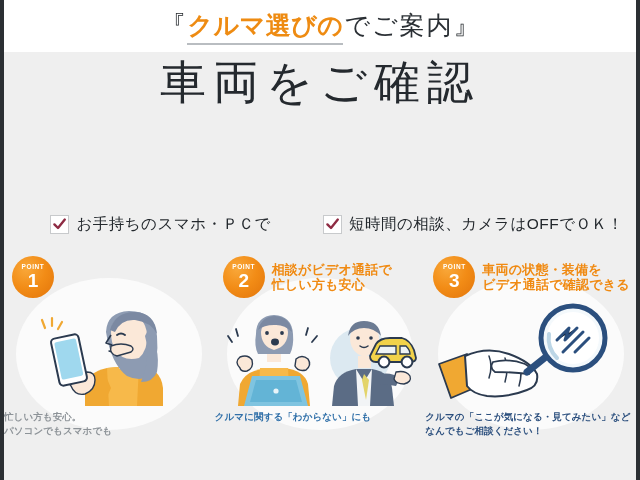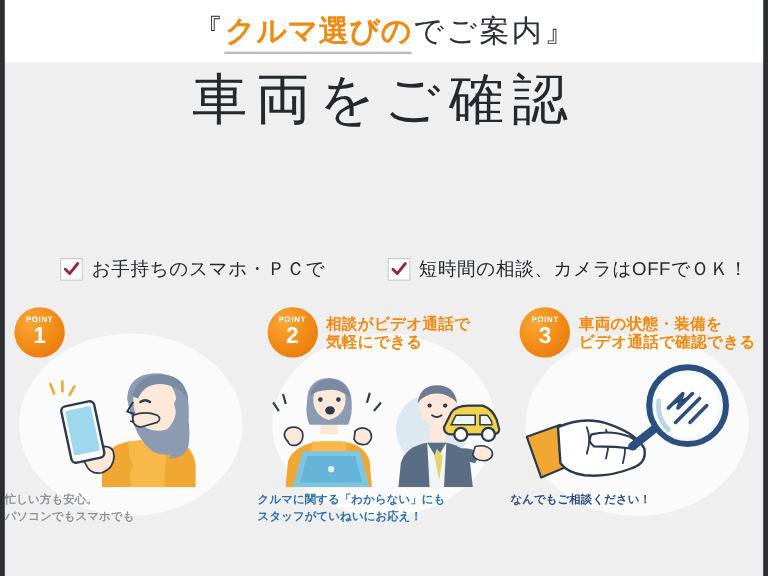--- a/index.html
+++ b/index.html
@@ -304,21 +304,21 @@
     <div class="panel">
       <div class="panel-blob"></div>
 
       <div class="panel-head">
         <div class="badge">
           <span class="badge-word">POINT</span>
           <span class="badge-num">2</span>
         </div>
         <div class="panel-title">
           <div>相談がビデオ通話で</div>
-          <div>気軽にできる</div>
+          <div>忙しい方も安心</div>
         </div>
       </div>
 
       <div class="panel-art">
         <svg width="200" height="104" viewBox="0 0 200 104" aria-hidden="true">
 
           <path d="M18 104 L20 82 Q26 68 48 66 L64 66 Q84 68 88 82 L90 104 Z" fill="#f0a832"></path>
           <path d="M40 66 L68 66 L70 104 L38 104 Z" fill="#f7b94a"></path>
 
           <rect x="47" y="48" width="14" height="12" fill="#fbe8d8"></rect>
@@ -371,21 +371,20 @@
           <path d="M150 54 L156 42 Q160 36 170 36 L182 36 Q190 38 194 48 L196 56 Q196 60 190 60 L156 60 Q150 60 150 54 Z" fill="#f2d24a" stroke="#2b3a4f" stroke-width="1.8" stroke-linejoin="round"></path>
           <path d="M160 44 L176 44 L176 52 L156 52 Z" fill="#eef3f6" stroke="#2b3a4f" stroke-width="1.3"></path>
           <path d="M180 44 L186 44 Q190 48 190 52 L180 52 Z" fill="#eef3f6" stroke="#2b3a4f" stroke-width="1.3"></path>
           <circle cx="164" cy="60" r="5.4" fill="#ffffff" stroke="#2b3a4f" stroke-width="2"></circle>
           <circle cx="187" cy="60" r="5.4" fill="#ffffff" stroke="#2b3a4f" stroke-width="2"></circle>
         </svg>
       </div>
 
       <div class="panel-caption cap-blue">
         <div>クルマに関する「わからない」にも</div>
-        <div>スタッフがていねいにお応え！</div>
       </div>
     </div>
 
     <div class="panel">
       <div class="panel-blob"></div>
 
       <div class="panel-head">
         <div class="badge">
           <span class="badge-word">POINT</span>
           <span class="badge-num">3</span>
@@ -419,18 +418,19 @@
 
           <g stroke="#2b4f7e" stroke-width="3" stroke-linecap="round" stroke-linejoin="round">
             <path d="M124 38 L136 26 L132 38 L144 26"></path>
             <path d="M130 50 L150 30"></path>
             <path d="M142 50 L156 36"></path>
           </g>
         </svg>
       </div>
 
       <div class="panel-caption cap-navy">
+        <div>クルマの「ここが気になる・見てみたい」など</div>
         <div>なんでもご相談ください！</div>
       </div>
     </div>
 
   </div>
 </div>
 
 </body></html>

